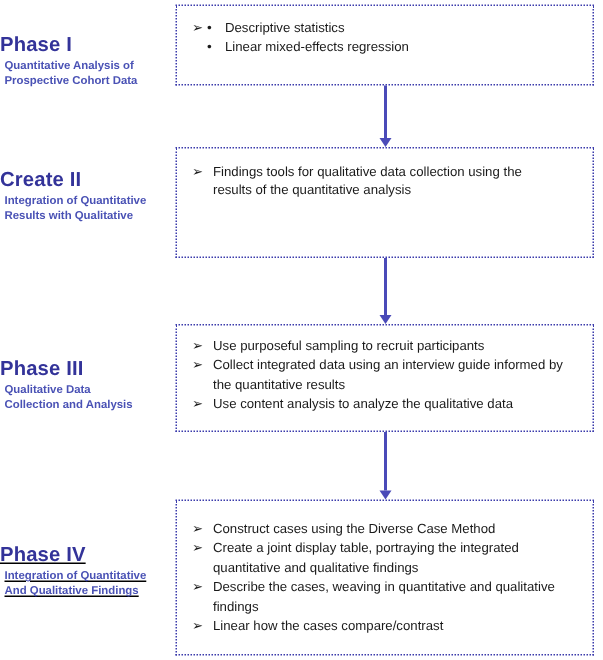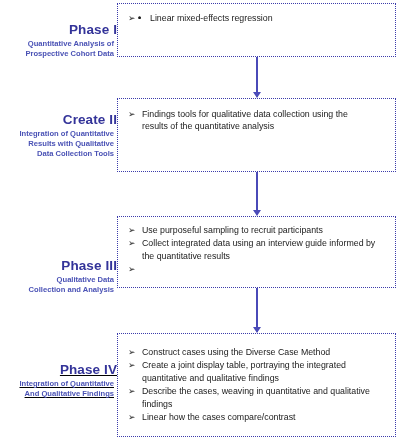--- a/index.html
+++ b/index.html
@@ -21,21 +21,21 @@
     left: 0; top: 0;
     width: 402px;
     height: 440px;
   }
 
   
   .phase-label {
     position: absolute;
     left: 0;
     width: 117px;
-    text-align: right;
+    text-align: left;
     line-height: 1.12;
   }
   .phase-title {
     font-size: 13.5px;
     font-weight: bold;
     color: #333399;
     letter-spacing: 0.1px;
     display: block;
     margin-bottom: 2px;
   }
@@ -120,72 +120,73 @@
     <span class="phase-sub">Prospective Cohort Data</span>
   </div>
 
   <div class="phase-box" style="top:3px; height:54px; padding:7px 8px 0 8px;">
     <ul class="box-list">
       <li>
         <span class="bullet">➢</span>
       </li>
       <li class="sub">
         <span class="bullet">•</span>
+        <span>Descriptive statistics</span>
       </li>
       <li class="sub">
         <span class="bullet">•</span>
         <span>Linear mixed-effects regression</span>
       </li>
     </ul>
   </div>
 
   <div class="arrow" style="top:57px; height:41px;">
     <div class="shaft" style="height:35px;"></div>
     <div class="head" style="top:35px;"></div>
   </div>
 
   <div class="phase-label" style="top:112px;">
     <span class="phase-title">Create II</span>
     <span class="phase-sub">Integration of Quantitative</span>
     <span class="phase-sub">Results with Qualitative</span>
-    <span class="phase-sub">Data Collection Tools</span>
   </div>
 
   <div class="phase-box" style="top:98px; height:74px; padding:9px 22px 0 8px;">
     <ul class="box-list">
       <li>
         <span class="bullet">➢</span>
         <span>Findings tools for qualitative data collection using the results of the quantitative analysis</span>
       </li>
     </ul>
   </div>
 
   <div class="arrow" style="top:172px; height:44px;">
     <div class="shaft" style="height:38px;"></div>
     <div class="head" style="top:38px;"></div>
   </div>
 
-  <div class="phase-label" style="top:238px;margin-top:20px;">
+  <div class="phase-label" style="top:238px;">
     <span class="phase-title">Phase III</span>
     <span class="phase-sub">Qualitative Data</span>
     <span class="phase-sub">Collection and Analysis</span>
   </div>
 
   <div class="phase-box" style="top:216px; height:72px; padding:7px 10px 0 8px;">
     <ul class="box-list">
       <li>
         <span class="bullet">➢</span>
         <span>Use purposeful sampling to recruit participants</span>
       </li>
       <li>
         <span class="bullet">➢</span>
         <span>Collect integrated data using an interview guide informed by the quantitative results</span>
       </li>
       <li>
         <span class="bullet">➢</span>
+        <span>Use content analysis to analyze the qualitative data</span>
       </li>
     </ul>
   </div>
 
   <div class="arrow" style="top:288px; height:45px;">
     <div class="shaft" style="height:39px;"></div>
     <div class="head" style="top:39px;"></div>
   </div>
 
   <div class="phase-label" style="top:362px;text-decoration:underline;">

